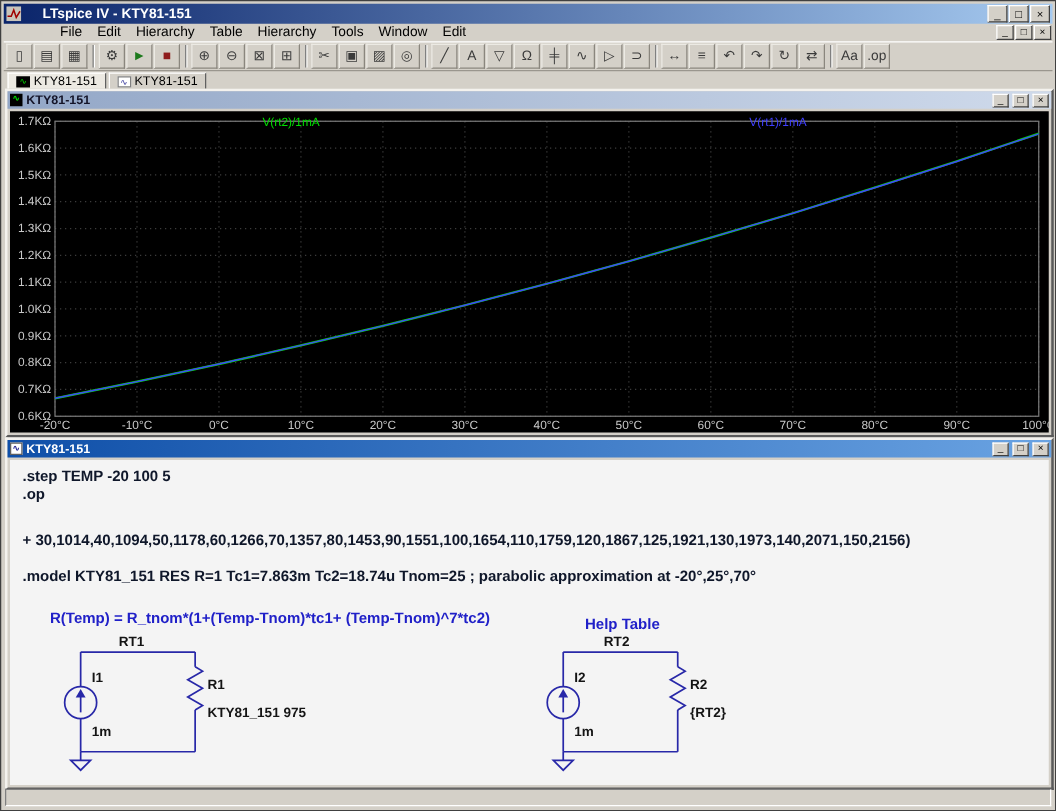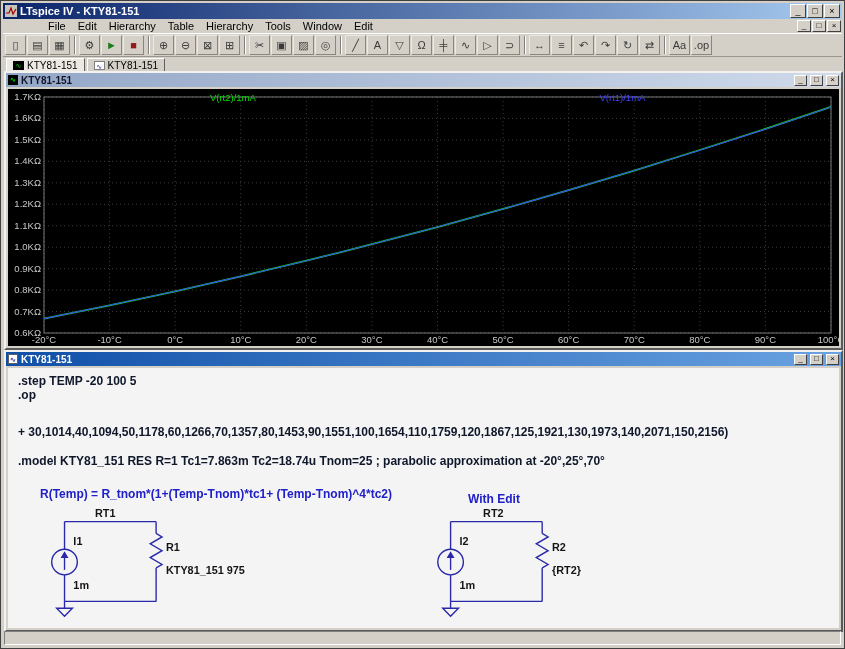--- a/index.html
+++ b/index.html
@@ -2,21 +2,21 @@
 <html style="--titlebar-start: #0a246a; --titlebar-end: #a6caf0; --chrome: #d4d0c8; --child-title-start: #0f4fa8; --child-title-end: #6aa3e2; --plot-bg: #000000; --grid: #3c3c3c; --tick-text: #c8c8c8; --comment-blue: #2020c8; --schematic-wire: #2828a8;"><head>
 <meta charset="utf-8">
 <style>
   * { margin:0; padding:0; box-sizing:border-box; }
   html,body { width:845px; height:649px; }
   body { font-family:"Liberation Sans",sans-serif; background:#808080; }
   #app { position:relative; width:845px; height:649px; background:var(--chrome,#d4d0c8); border:1px solid #404040; overflow:hidden; }
 
   .titlebar { position:absolute; left:2px; top:2px; right:2px; height:16px;
     background:linear-gradient(to right,var(--titlebar-start,#0a246a),var(--titlebar-end,#a6caf0));
-    display:flex; align-items:center; gap:3px; padding:0 2px; }
+    display:flex; align-items:center; gap:17px; padding:0 2px; }
   .title-text { color:#fff; font-size:11px; font-weight:bold; flex:1; white-space:nowrap; }
   .win-btns { display:flex; gap:1px; }
   button { font-family:"Liberation Sans",sans-serif; cursor:default; }
   .winbtn { width:16px; height:14px; font-size:9px; background:var(--chrome,#d4d0c8);
     border:1px solid; border-color:#fff #404040 #404040 #fff;
     display:flex; align-items:center; justify-content:center; padding:0; line-height:1; }
 
   .menubar { position:absolute; left:2px; top:18px; right:2px; height:14px; display:flex; align-items:center; }
   #menu-items { display:flex; align-items:center; flex:1; height:100%;margin-left:39px; }
   .menu-item { font-size:11px; padding:0 6px; color:#000; }
@@ -357,19 +357,19 @@
           <text x="454" y="180">I2</text>
           <text x="454" y="224">1m</text>
           <text x="548" y="186">R2</text>
           <text x="548" y="209">{RT2}</text>
         </g>
       </svg>
       <div class="dir" id="d-step">.step TEMP -20 100 5</div>
       <div class="dir" id="d-op">.op</div>
       <div class="dir" id="d-param2">+ 30,1014,40,1094,50,1178,60,1266,70,1357,80,1453,90,1551,100,1654,110,1759,120,1867,125,1921,130,1973,140,2071,150,2156)</div>
       <div class="dir" id="d-model">.model KTY81_151 RES R=1 Tc1=7.863m Tc2=18.74u Tnom=25 ; parabolic approximation at -20°,25°,70°</div>
-      <div class="comment" id="c-formula">R(Temp) = R_tnom*(1+(Temp-Tnom)*tc1+ (Temp-Tnom)^4*tc2)</div>
-      <div class="comment" id="c-table">With Edit</div>
+      <div class="comment" id="c-formula">R(Temp) = R_tnom*(1+(Temp-Tnom)*tc1+ (Temp-Tnom)^7*tc2)</div>
+      <div class="comment" id="c-table">Help Table</div>
     </div>
   </div>
 
   <div class="statusbar"></div>
 </div>
 
 </body></html>

